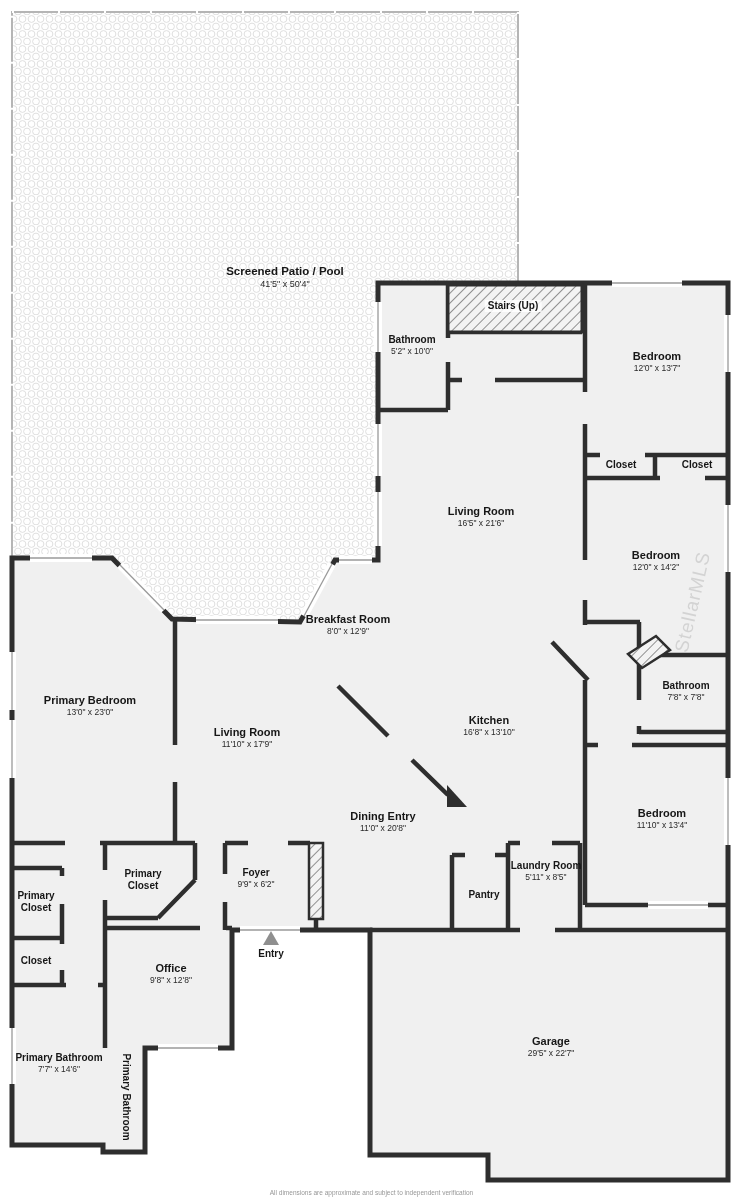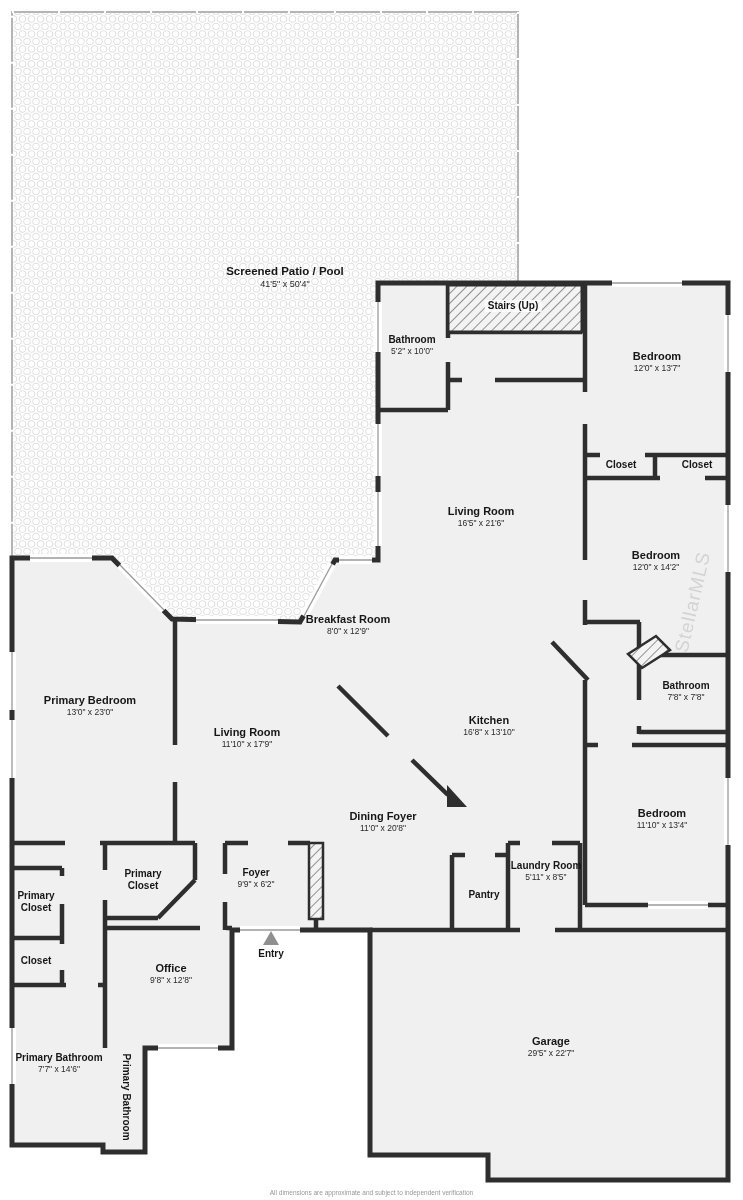--- a/index.html
+++ b/index.html
@@ -228,21 +228,21 @@
   </div>
   <div class="room-label" style="left:489px;top:726px;">
     <div class="room-name">Kitchen</div>
     <div class="room-dims">16'8" x 13'10"</div>
   </div>
   <div class="room-label" style="left:662px;top:819px;">
     <div class="room-name">Bedroom</div>
     <div class="room-dims">11'10" x 13'4"</div>
   </div>
   <div class="room-label" style="left:383px;top:822px;">
-    <div class="room-name">Dining Foyer</div>
+    <div class="room-name">Dining Entry</div>
     <div class="room-dims">11'0" x 20'8"</div>
   </div>
   <div class="room-label small" style="left:546px;top:872px;">
     <div class="room-name">Laundry Room</div>
     <div class="room-dims">5'11" x 8'5"</div>
   </div>
   <div class="room-label small wrap" style="left:143px;top:880px;">
     <div class="room-name">Primary Closet</div>
     <div class="room-dims"></div>
   </div>

